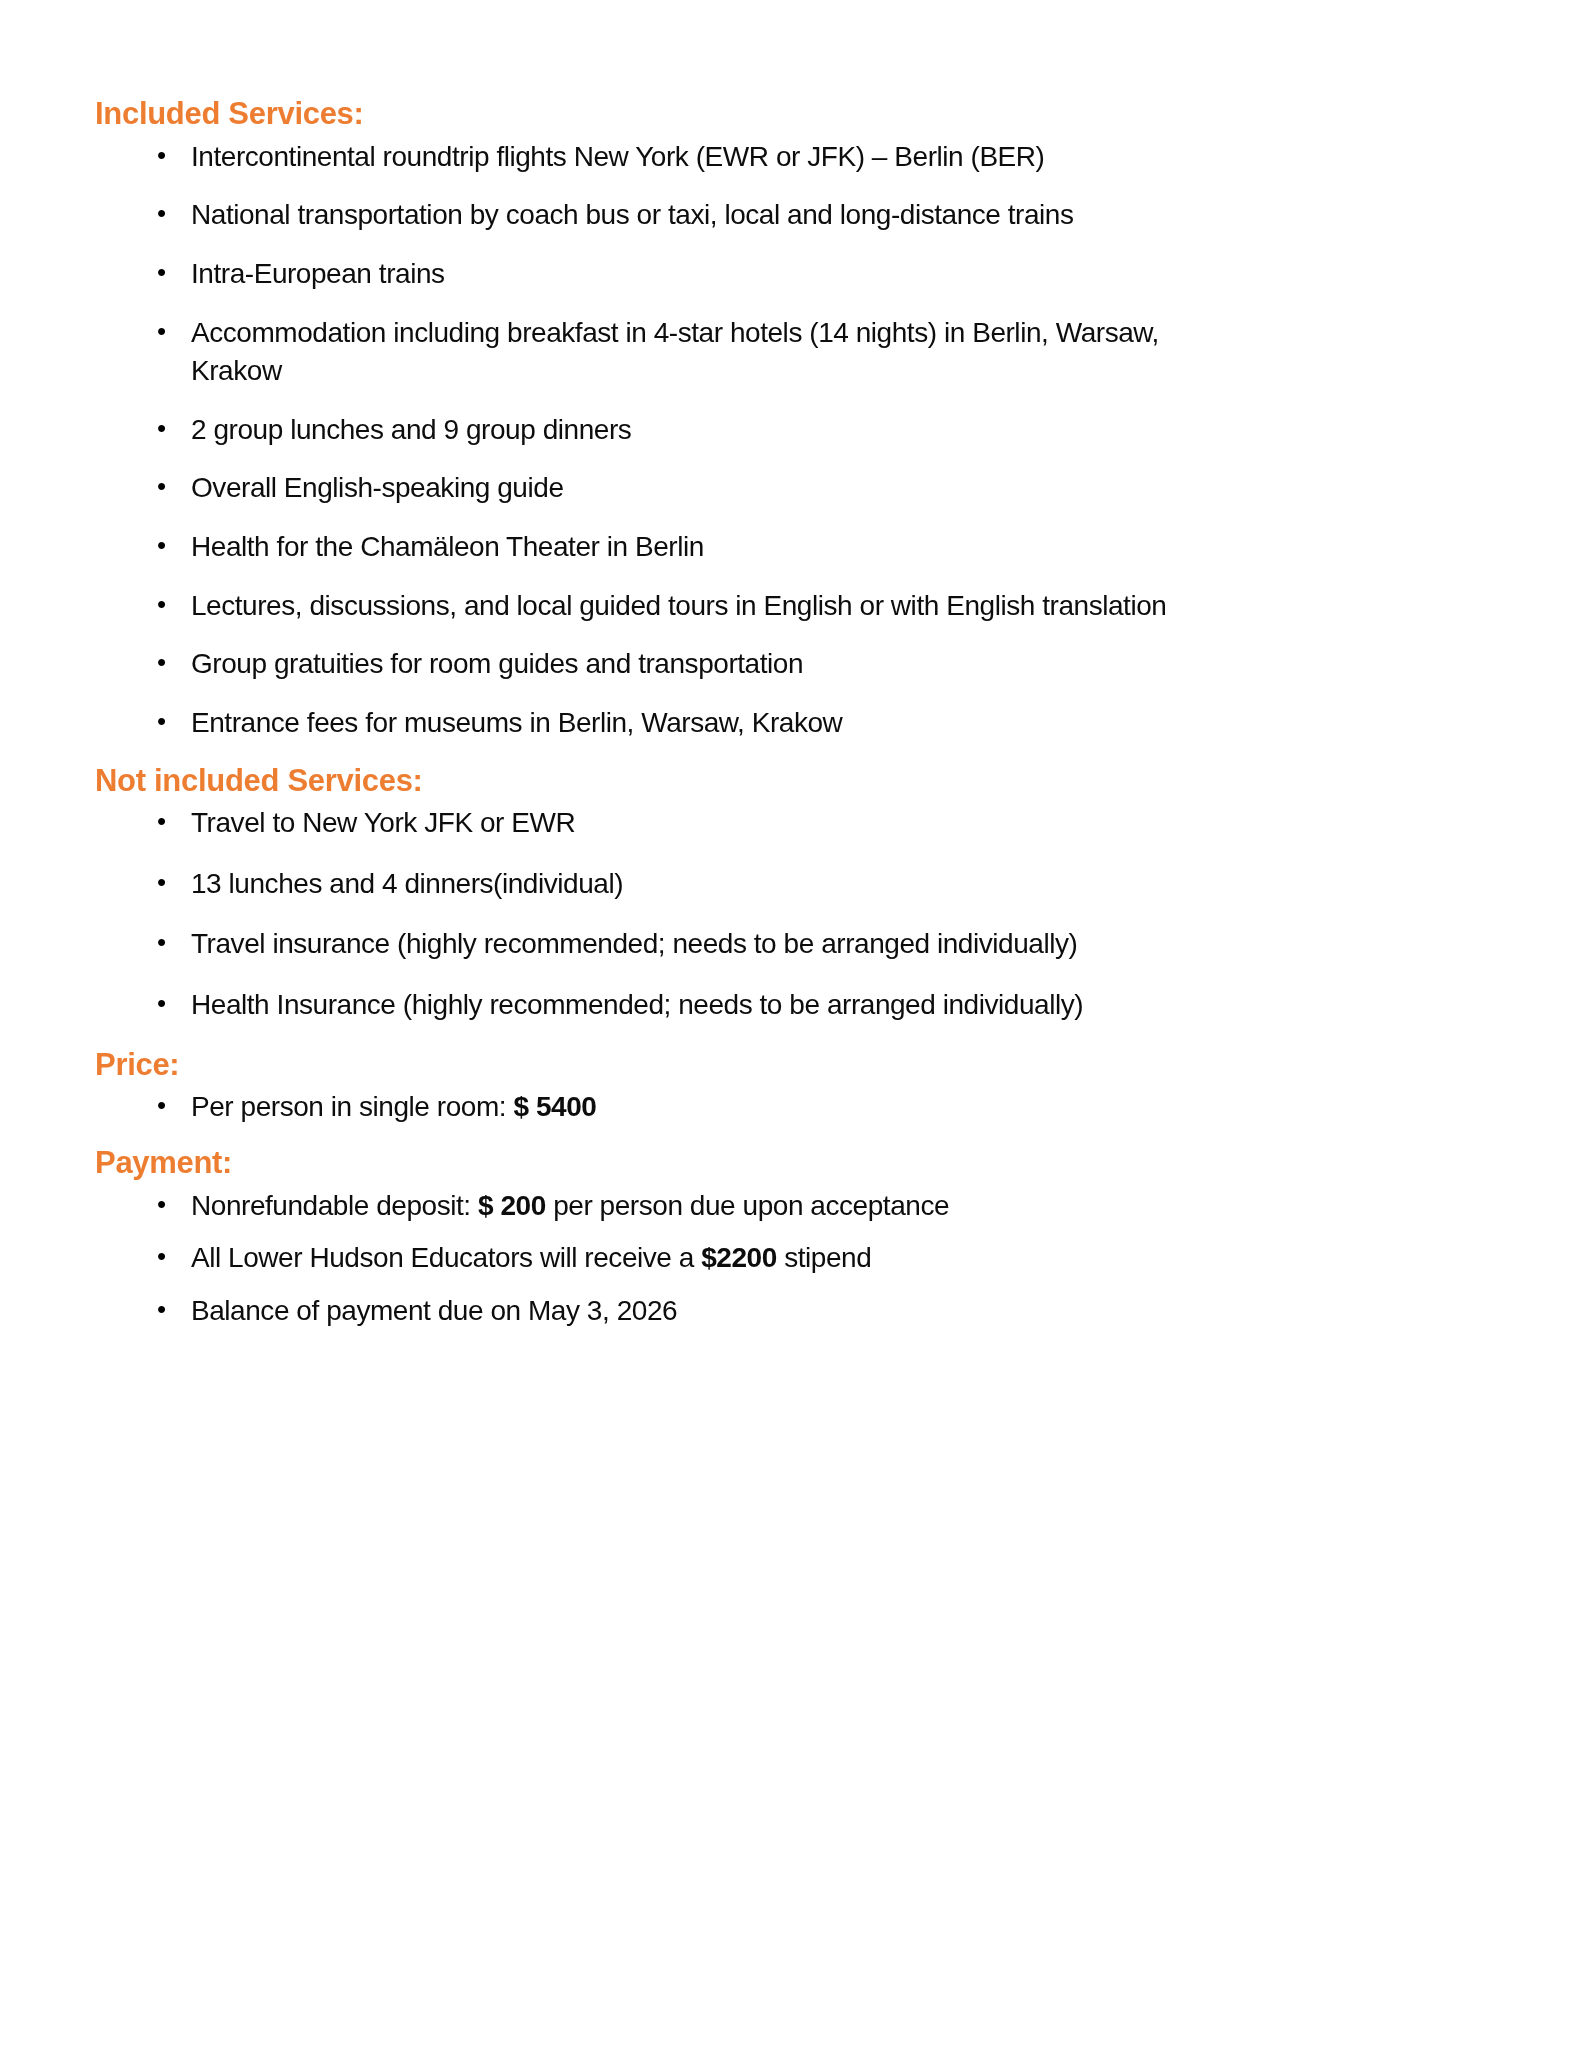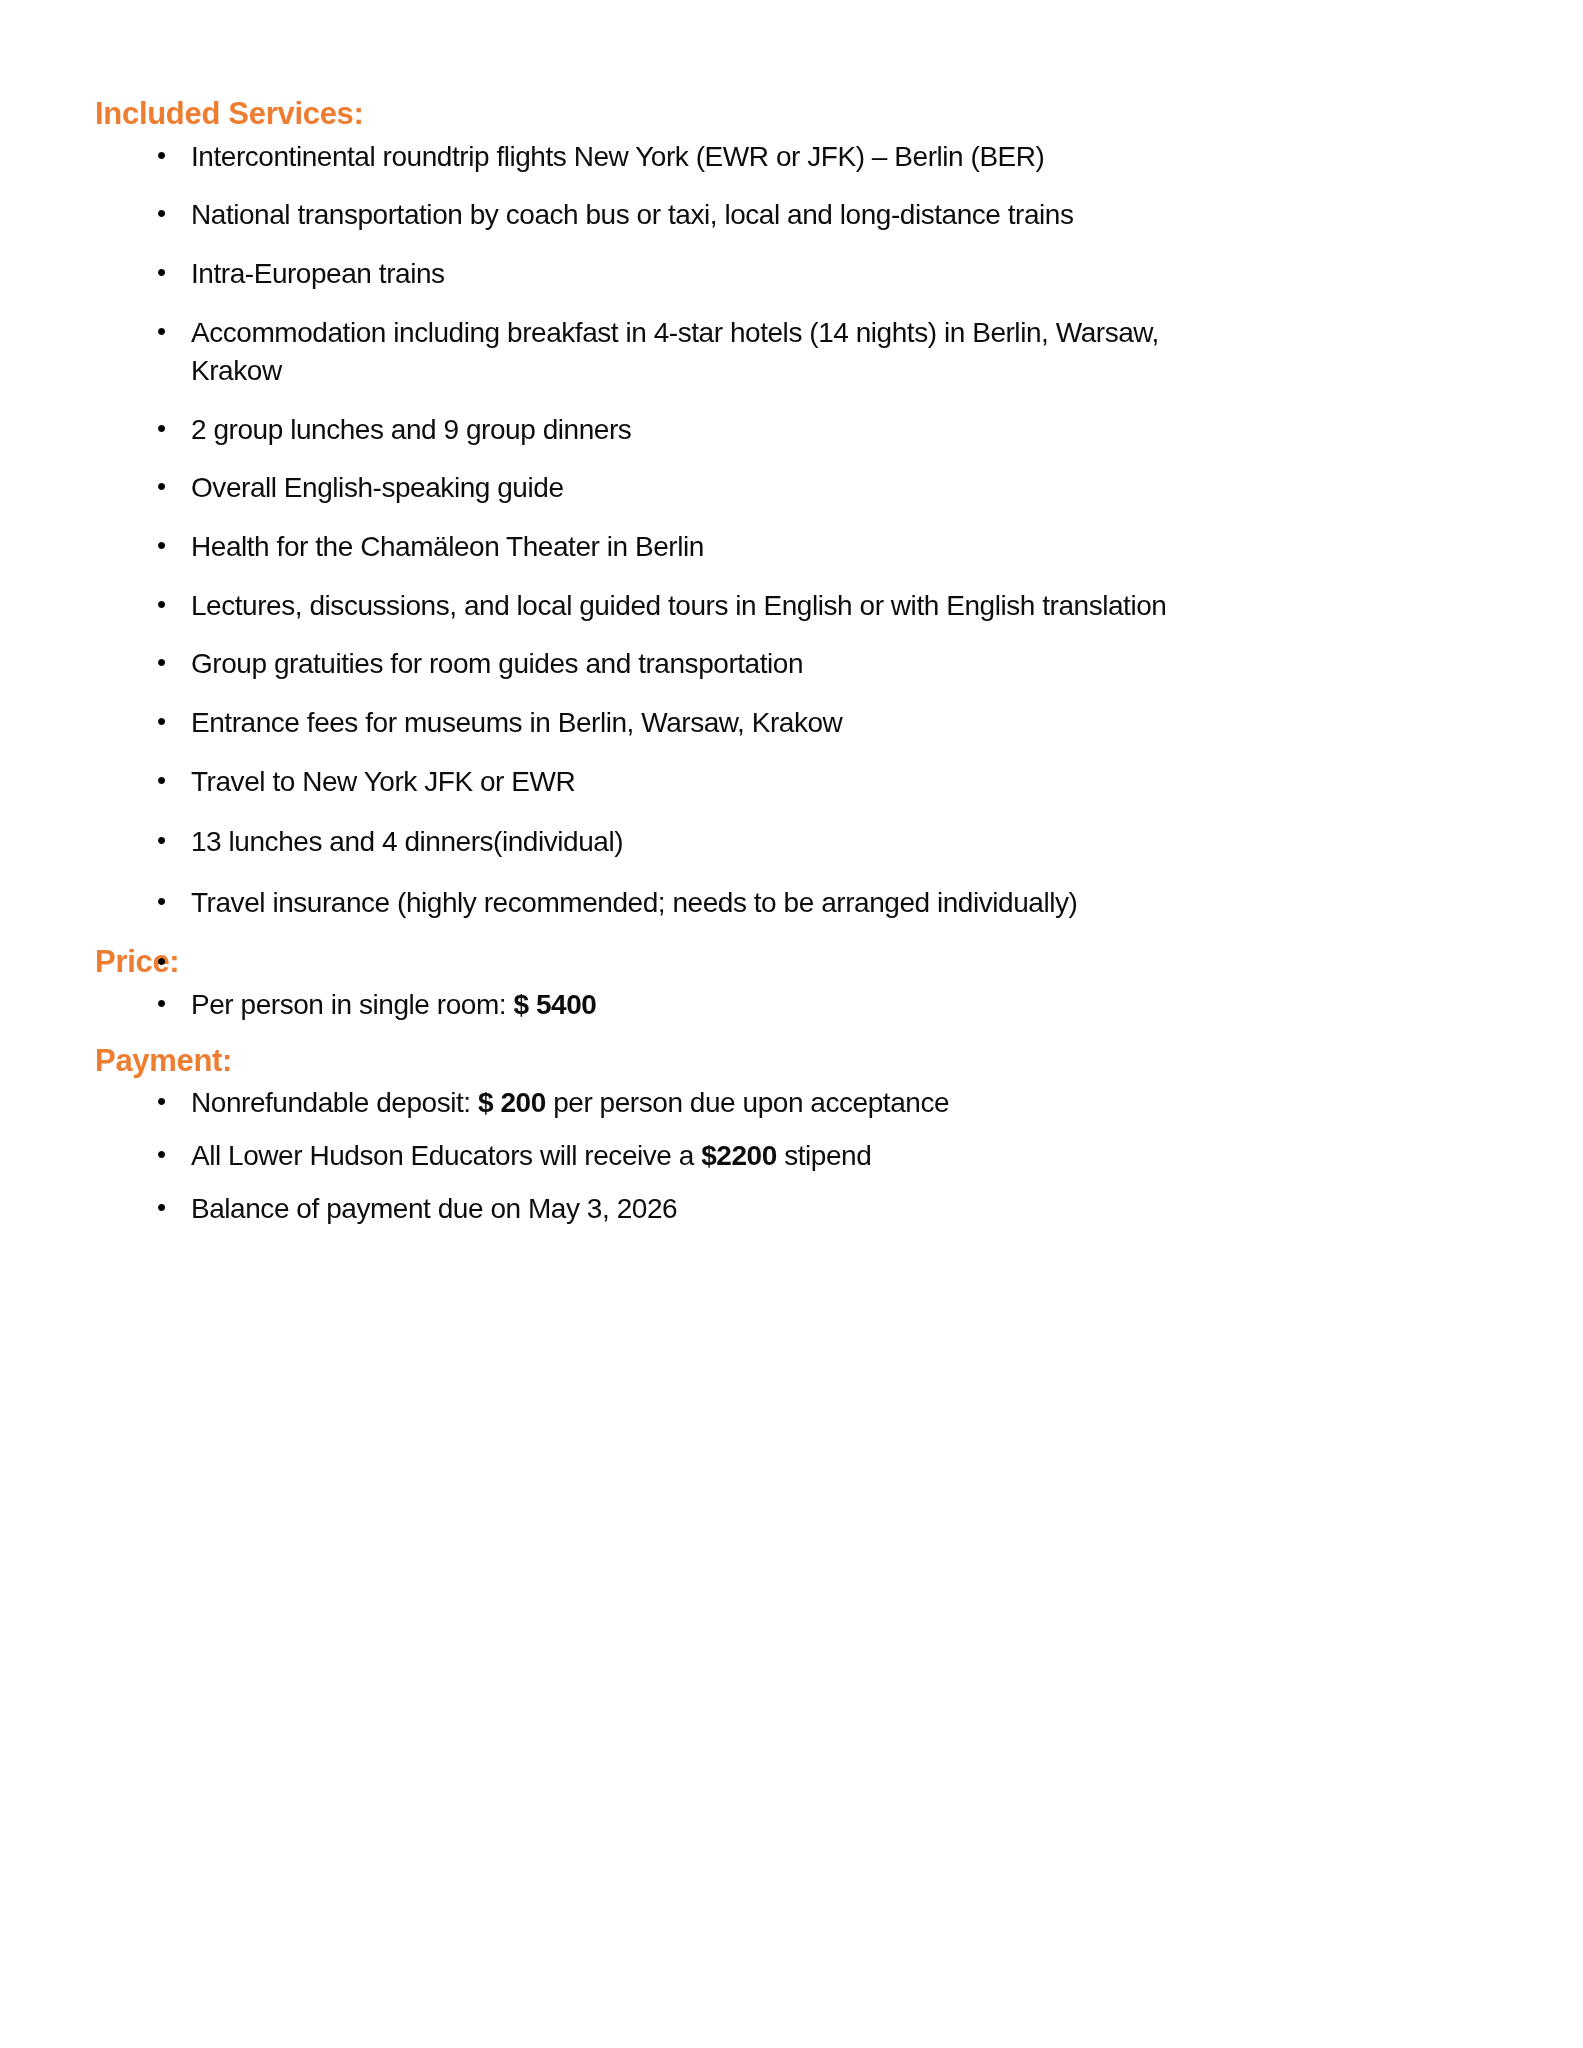--- a/index.html
+++ b/index.html
@@ -92,25 +92,26 @@
           <div class="bullet-item"><span class="bullet-marker">•</span><span class="bullet-text">Accommodation including breakfast in 4-star hotels (14 nights) in Berlin, Warsaw, Krakow</span></div>
           <div class="bullet-item"><span class="bullet-marker">•</span><span class="bullet-text">2 group lunches and 9 group dinners</span></div>
           <div class="bullet-item"><span class="bullet-marker">•</span><span class="bullet-text">Overall English-speaking guide</span></div>
           <div class="bullet-item"><span class="bullet-marker">•</span><span class="bullet-text">Health for the Chamäleon Theater in Berlin</span></div>
           <div class="bullet-item"><span class="bullet-marker">•</span><span class="bullet-text">Lectures, discussions, and local guided tours in English or with English translation</span></div>
           <div class="bullet-item"><span class="bullet-marker">•</span><span class="bullet-text">Group gratuities for room guides and transportation</span></div>
           <div class="bullet-item"><span class="bullet-marker">•</span><span class="bullet-text">Entrance fees for museums in Berlin, Warsaw, Krakow</span></div>
         </div>
       </div>
       <div class="group group-notincluded">
+        <div class="section-heading">Not included Services:</div>
         <div class="bullet-list">
           <div class="bullet-item"><span class="bullet-marker">•</span><span class="bullet-text">Travel to New York JFK or EWR</span></div>
           <div class="bullet-item"><span class="bullet-marker">•</span><span class="bullet-text">13 lunches and 4 dinners(individual)</span></div>
           <div class="bullet-item"><span class="bullet-marker">•</span><span class="bullet-text">Travel insurance (highly recommended; needs to be arranged individually)</span></div>
-          <div class="bullet-item"><span class="bullet-marker">•</span></div>
+          <div class="bullet-item"><span class="bullet-marker">•</span><span class="bullet-text">Health Insurance (highly recommended; needs to be arranged individually)</span></div>
         </div>
       </div>
       <div class="group group-price">
         <div class="section-heading">Price:</div>
         <div class="bullet-list">
           <div class="bullet-item"><span class="bullet-marker">•</span><span class="bullet-text"><span>Per person in single room: </span><b>$ 5400</b><span></span></span></div>
         </div>
       </div>
       <div class="group group-payment">
         <div class="section-heading">Payment:</div>

